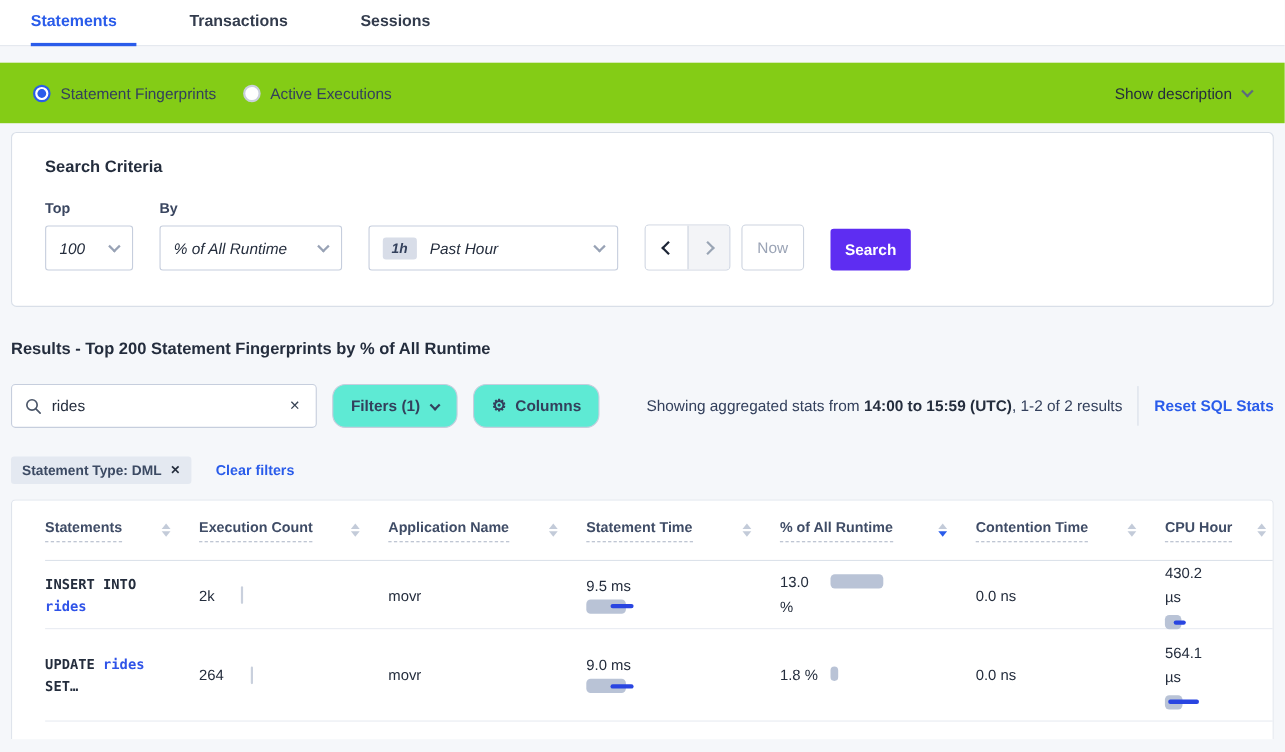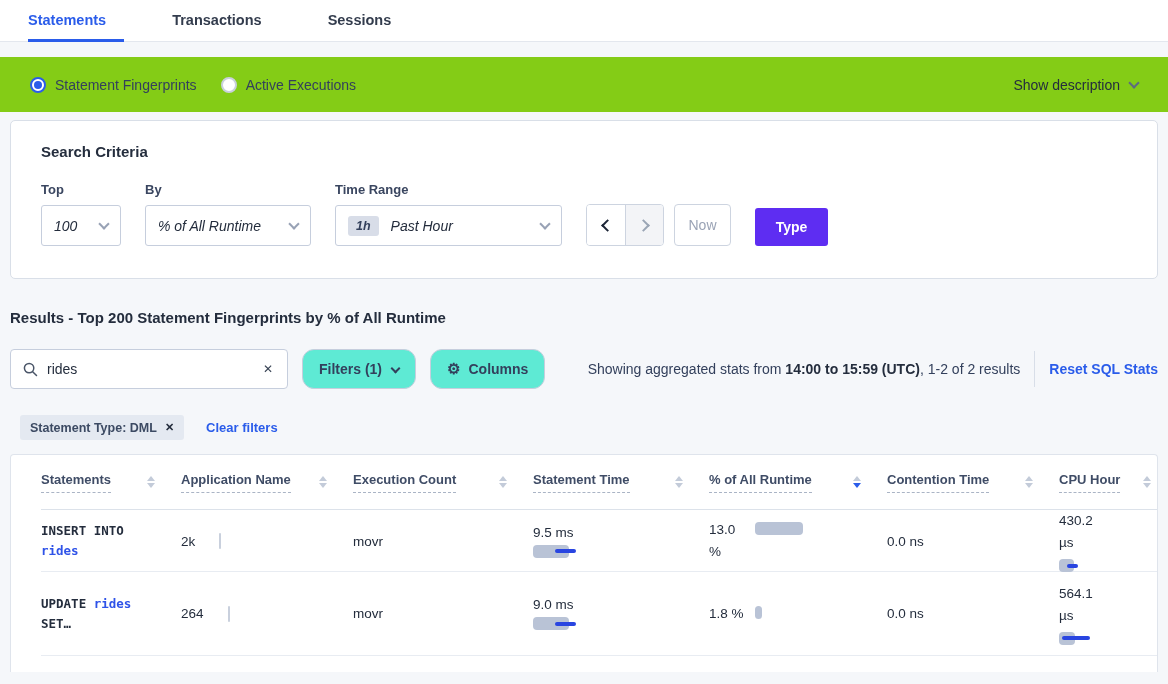--- a/index.html
+++ b/index.html
@@ -53,21 +53,21 @@
   .clear-x { font-size:12px; color:#394455; cursor:pointer; padding:2px; }
   .btn-light { height:40px; background:#5eead4; border:1px solid #c6cedd; border-radius:12px; display:flex; align-items:center; padding:0 16px; font-size:14px; font-weight:700; color:#33405c; margin-left:14px; cursor:pointer; }
   .btn-light .chev { margin-top:-2px; border-color:#33405c; border-width:2px; width:7px; height:7px; }
   .gear { font-size:15px; margin-right:8px; color:#33405c; }
   .showing { margin-left:auto; font-size:14px; color:#33405c; white-space:nowrap; }
   .showing b { color:#242d3d; }
   .v-divider { width:1px; height:36px; background:#d8dee8; margin:0 14px; }
   .reset-link { font-size:14px; font-weight:600; color:#2a5cea; white-space:nowrap; cursor:pointer; }
 
   .chip-row { display:flex; align-items:center; margin:26px 10px 0; }
-  .chip { background:#e4e9f1; border-radius:3px; height:25px; display:flex; align-items:center; padding:0 10px; font-size:12.5px; font-weight:600; color:#3c4a63;margin-left:10px; }
+  .chip { background:#e4e9f1; border-radius:3px; height:25px; display:flex; align-items:center; padding:0 10px; font-size:12.5px; font-weight:600; color:#3c4a63; }
   .chip-x { margin-left:8px; font-size:11px; color:#242d3d; cursor:pointer; }
   .clear-filters { margin-left:22px; font-size:13px; font-weight:700; color:#2a5cea; cursor:pointer; }
 
   
   .table-card { background:#fff; border:1px solid #dfe4ec; border-bottom:none; border-radius:4px 4px 0 0; margin:14px 10px 0; padding-left:30px; min-height:218px; }
   .tgrid { display:grid; grid-template-columns:140px 172px 180px 176px 178px 172px 1fr; align-items:center; }
   .thead { height:55px; border-bottom:1px solid #dce2ea; }
   .th { display:flex; align-items:center; padding-right:26px; }
   .th:last-child { padding-right:6px; }
   .th-label { font-size:13px; font-weight:700; color:#3f4c66; border-bottom:1px dashed #aab4c5; padding-bottom:5px; cursor:pointer; }
@@ -126,37 +126,36 @@
       </div>
     </div>
     <div class="field">
       <div class="field-label">By</div>
       <div class="select sel-by">
         <span>% of All Runtime</span>
         <span class="chev gray"></span>
       </div>
     </div>
     <div class="field">
-      <div class="field-label">Time Range</div>
       <div class="select sel-time">
         <span class="time-badge">1h</span>
         <span>Past Hour</span>
         <span class="chev gray"></span>
       </div>
     </div>
     <div class="nav-arrows">
       <div class="nav-btn">
         <span class="chev-left"></span>
       </div>
       <div class="nav-btn disabled">
         <span class="chev-right"></span>
       </div>
     </div>
     <div class="now-btn">Now</div>
-    <div class="apply-btn">Type</div>
+    <div class="apply-btn">Search</div>
   </div>
 </div>
 
 <div class="results-heading">Results - Top 200 Statement Fingerprints by % of All Runtime</div>
 
 <div class="results-controls">
   <div class="searchbox">
     <svg width="15" height="15" viewBox="0 0 16 16">
       <circle cx="6.5" cy="6.5" r="5" fill="none" stroke="#4a5568" stroke-width="1.6"></circle>
       <line x1="10.3" y1="10.3" x2="14.4" y2="14.4" stroke="#4a5568" stroke-width="1.6" stroke-linecap="round"></line>
@@ -191,28 +190,28 @@
 
   <div class="tgrid thead">
     <div class="th">
       <span class="th-label">Statements</span>
       <span class="sorter">
           <span class="tri-up"></span>
           <span class="tri-down" data-sort="none"></span>
         </span>
     </div>
     <div class="th">
+      <span class="th-label">Execution Count</span>
+      <span class="sorter">
+          <span class="tri-up"></span>
+          <span class="tri-down" data-sort="none"></span>
+        </span>
+    </div>
+    <div class="th">
       <span class="th-label">Application Name</span>
-      <span class="sorter">
-          <span class="tri-up"></span>
-          <span class="tri-down" data-sort="none"></span>
-        </span>
-    </div>
-    <div class="th">
-      <span class="th-label">Execution Count</span>
       <span class="sorter">
           <span class="tri-up"></span>
           <span class="tri-down" data-sort="none"></span>
         </span>
     </div>
     <div class="th">
       <span class="th-label">Statement Time</span>
       <span class="sorter">
           <span class="tri-up"></span>
           <span class="tri-down" data-sort="none"></span>

